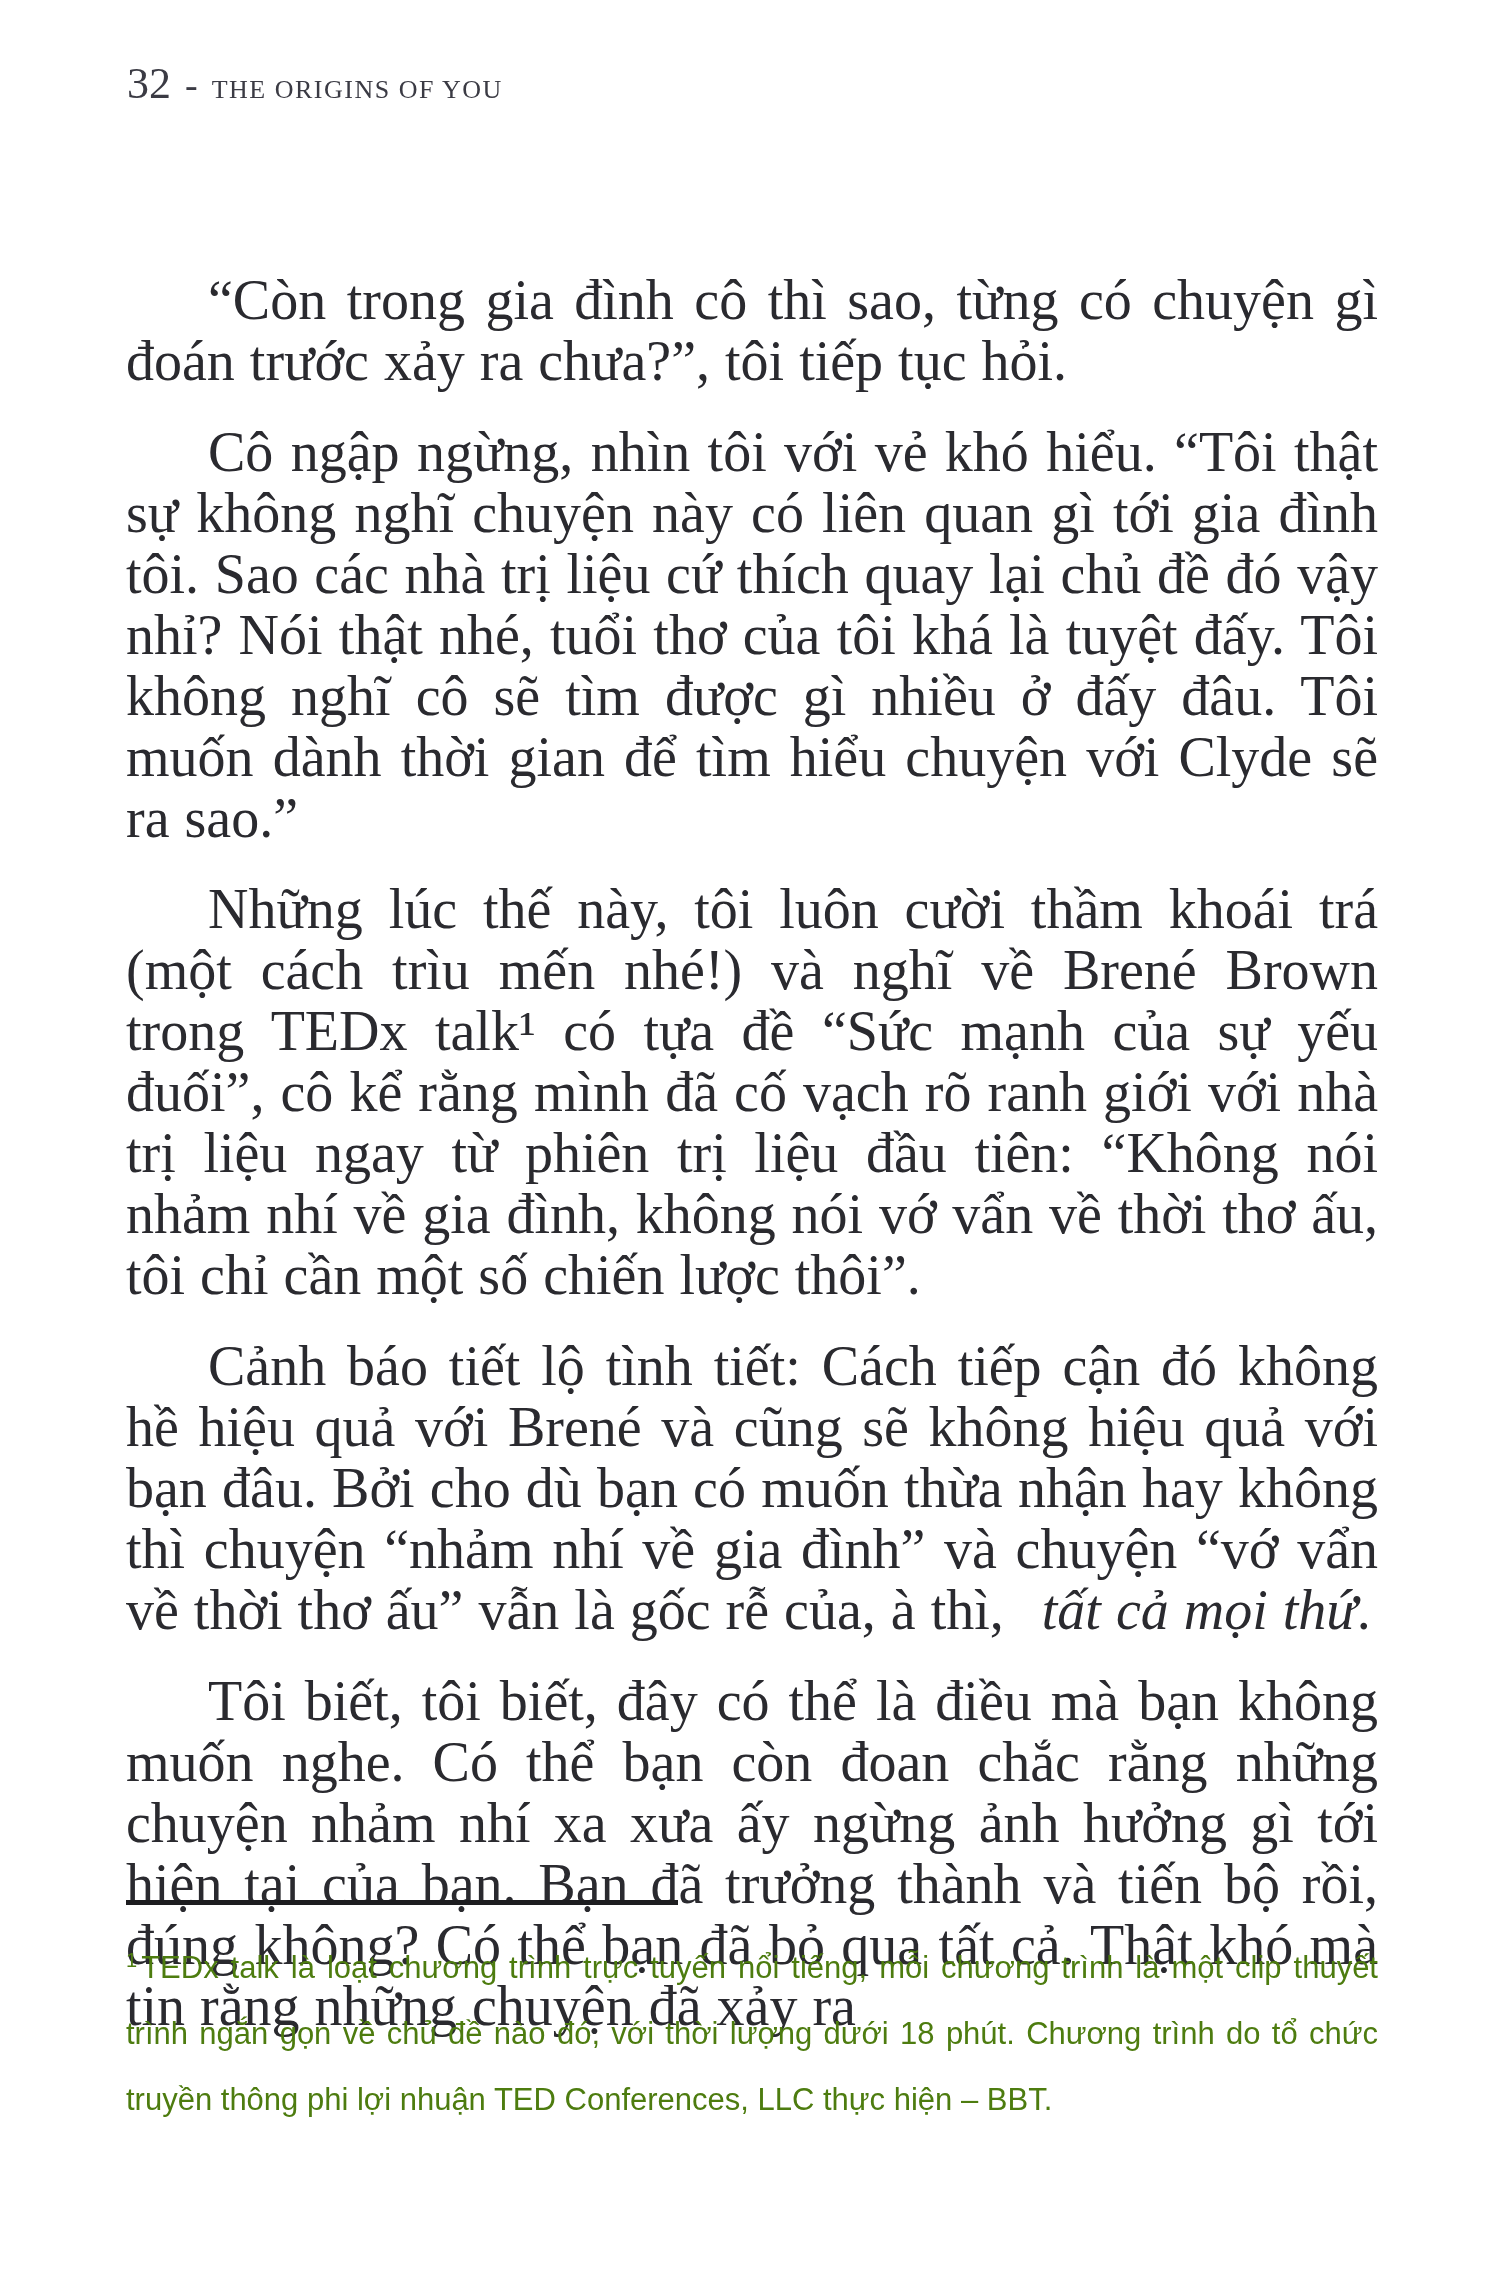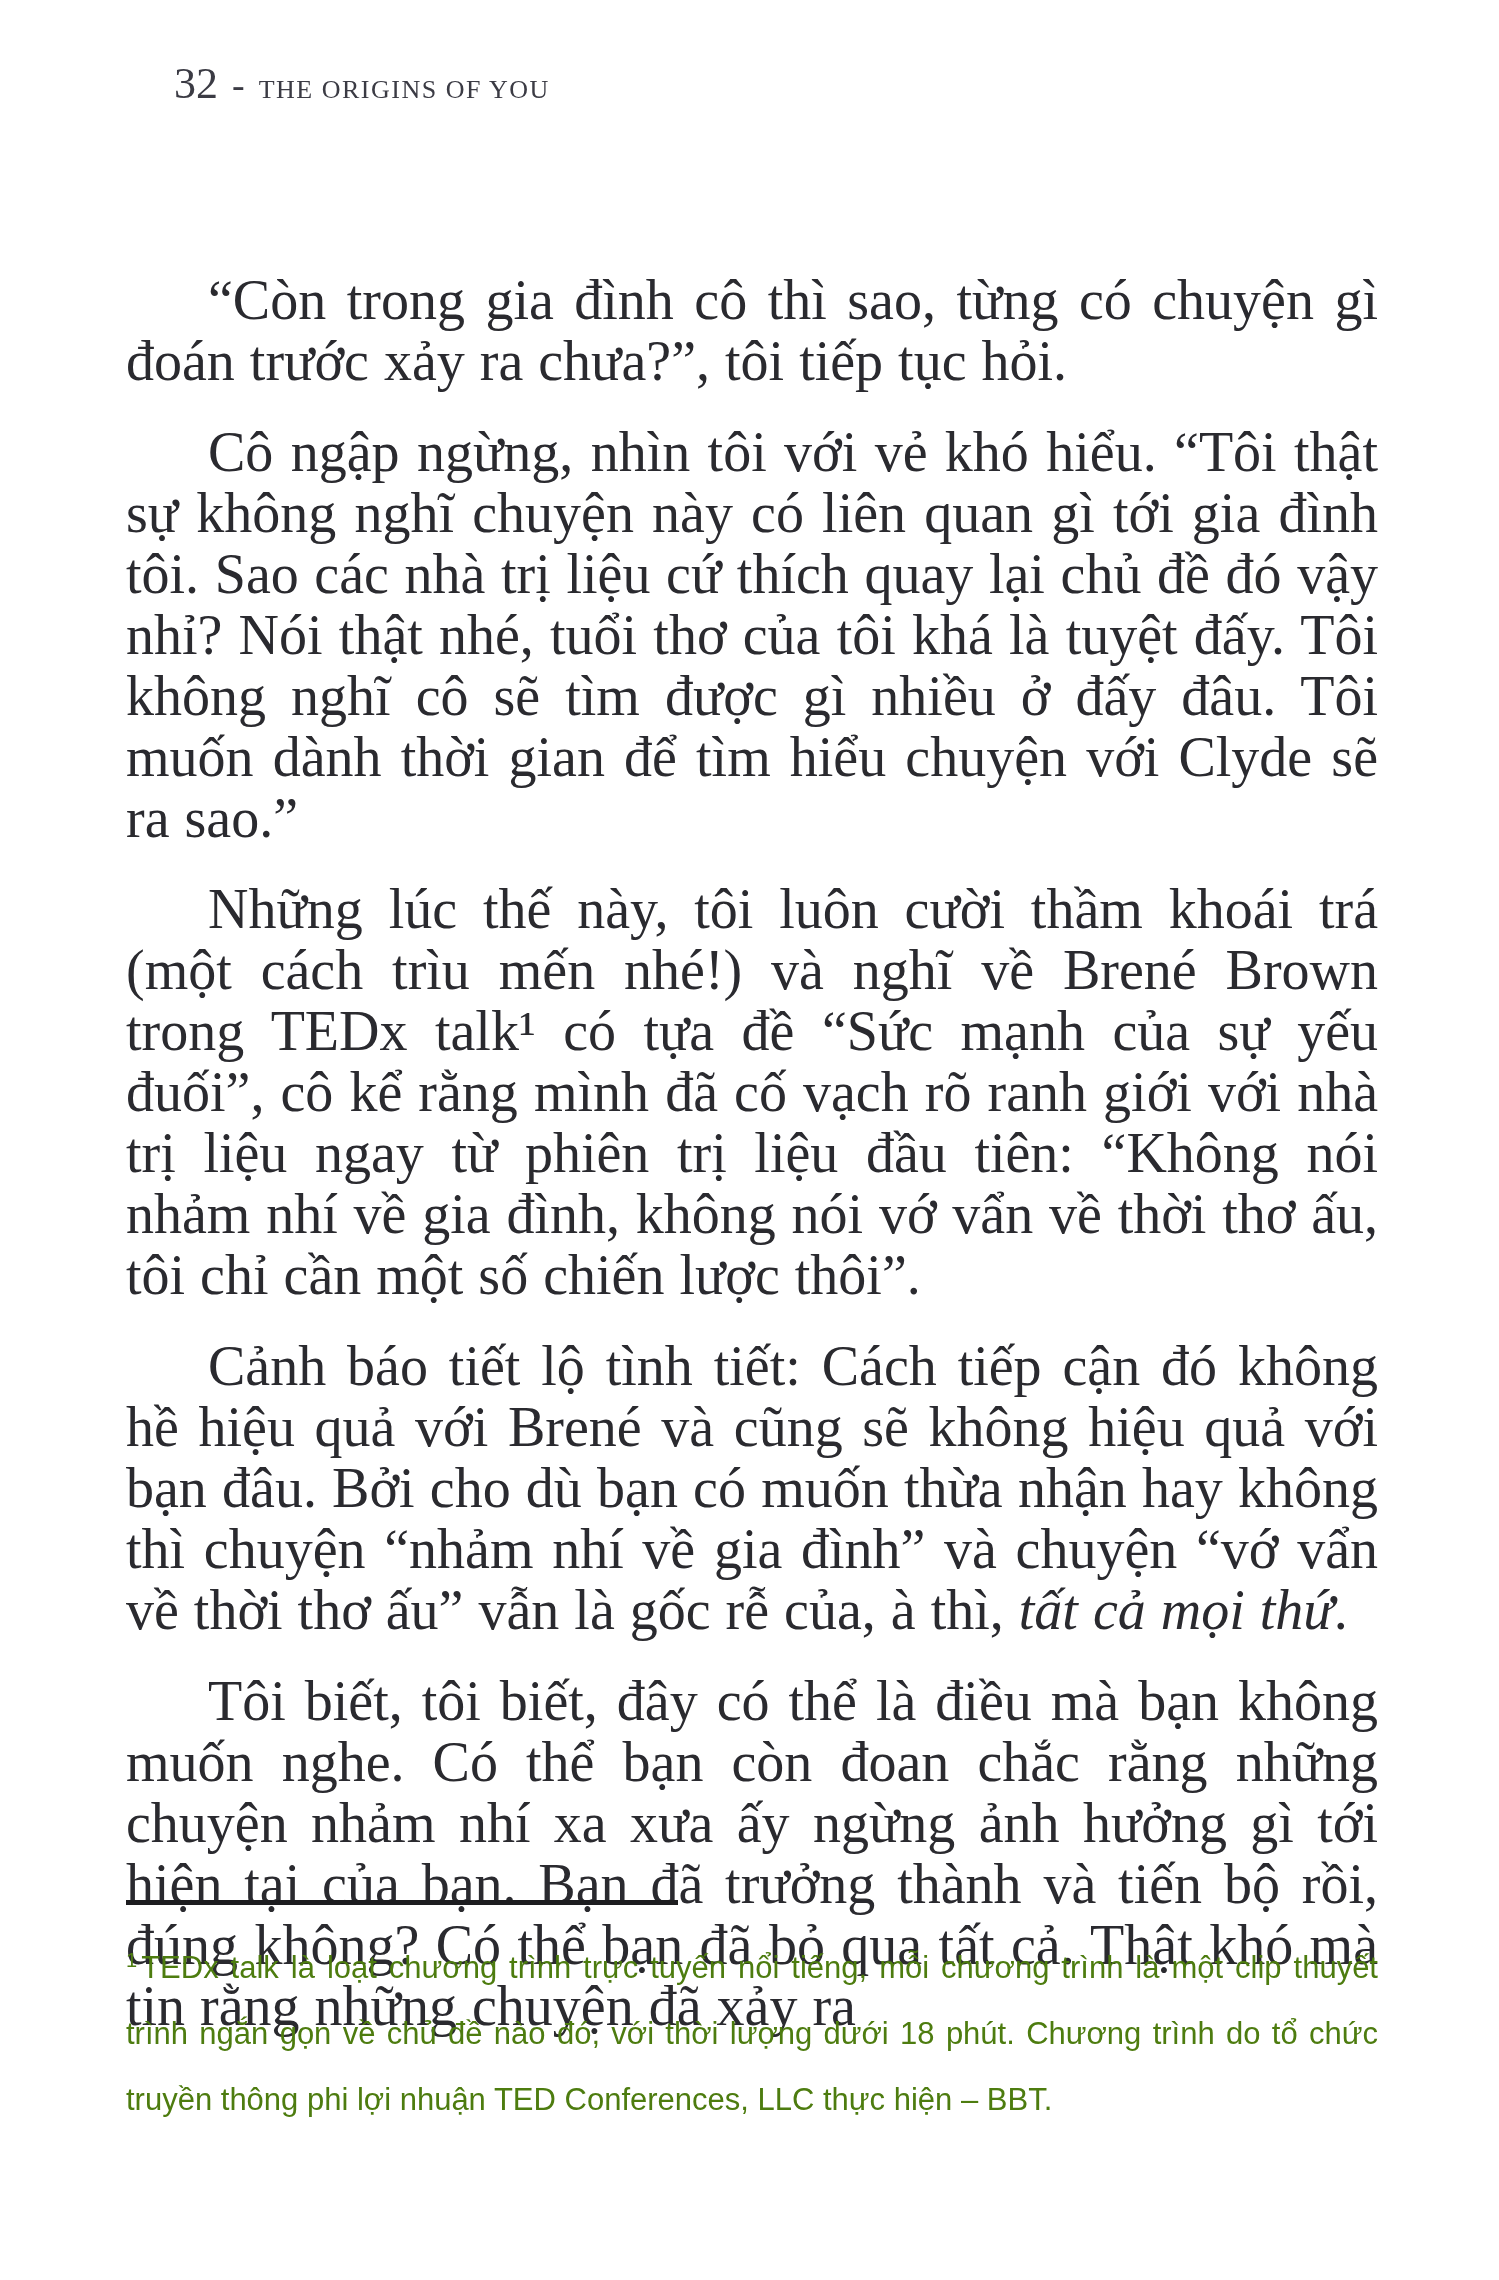--- a/index.html
+++ b/index.html
@@ -22,21 +22,20 @@
     left: 127px;
     display: flex;
     align-items: baseline;
     gap: 14px;
     color: #3b3b44;
     white-space: nowrap;
   }
   .running-head .page-num {
     font-size: 44px;
     line-height: 1;
-    margin-left: 47px;
   }
   .running-head .sep {
     font-size: 38px;
     line-height: 1;
   }
   .running-head .run-title {
     font-size: 26px;
     line-height: 1;
     letter-spacing: 1.5px;
   }
@@ -48,20 +47,21 @@
     text-align: justify;
   }
   .para {
     margin: 0 0 30px 0;
     font-size: 56px;
     line-height: 61px;
     text-indent: 82px;
     word-spacing: 1px;
   }
   .para em {
+    margin-left: 23px;
   }
   .footnote-area {
     position: absolute;
     top: 1900px;
     left: 126px;
     width: 1252px;
   }
   .fn-divider {
     width: 552px;
     height: 5px;

